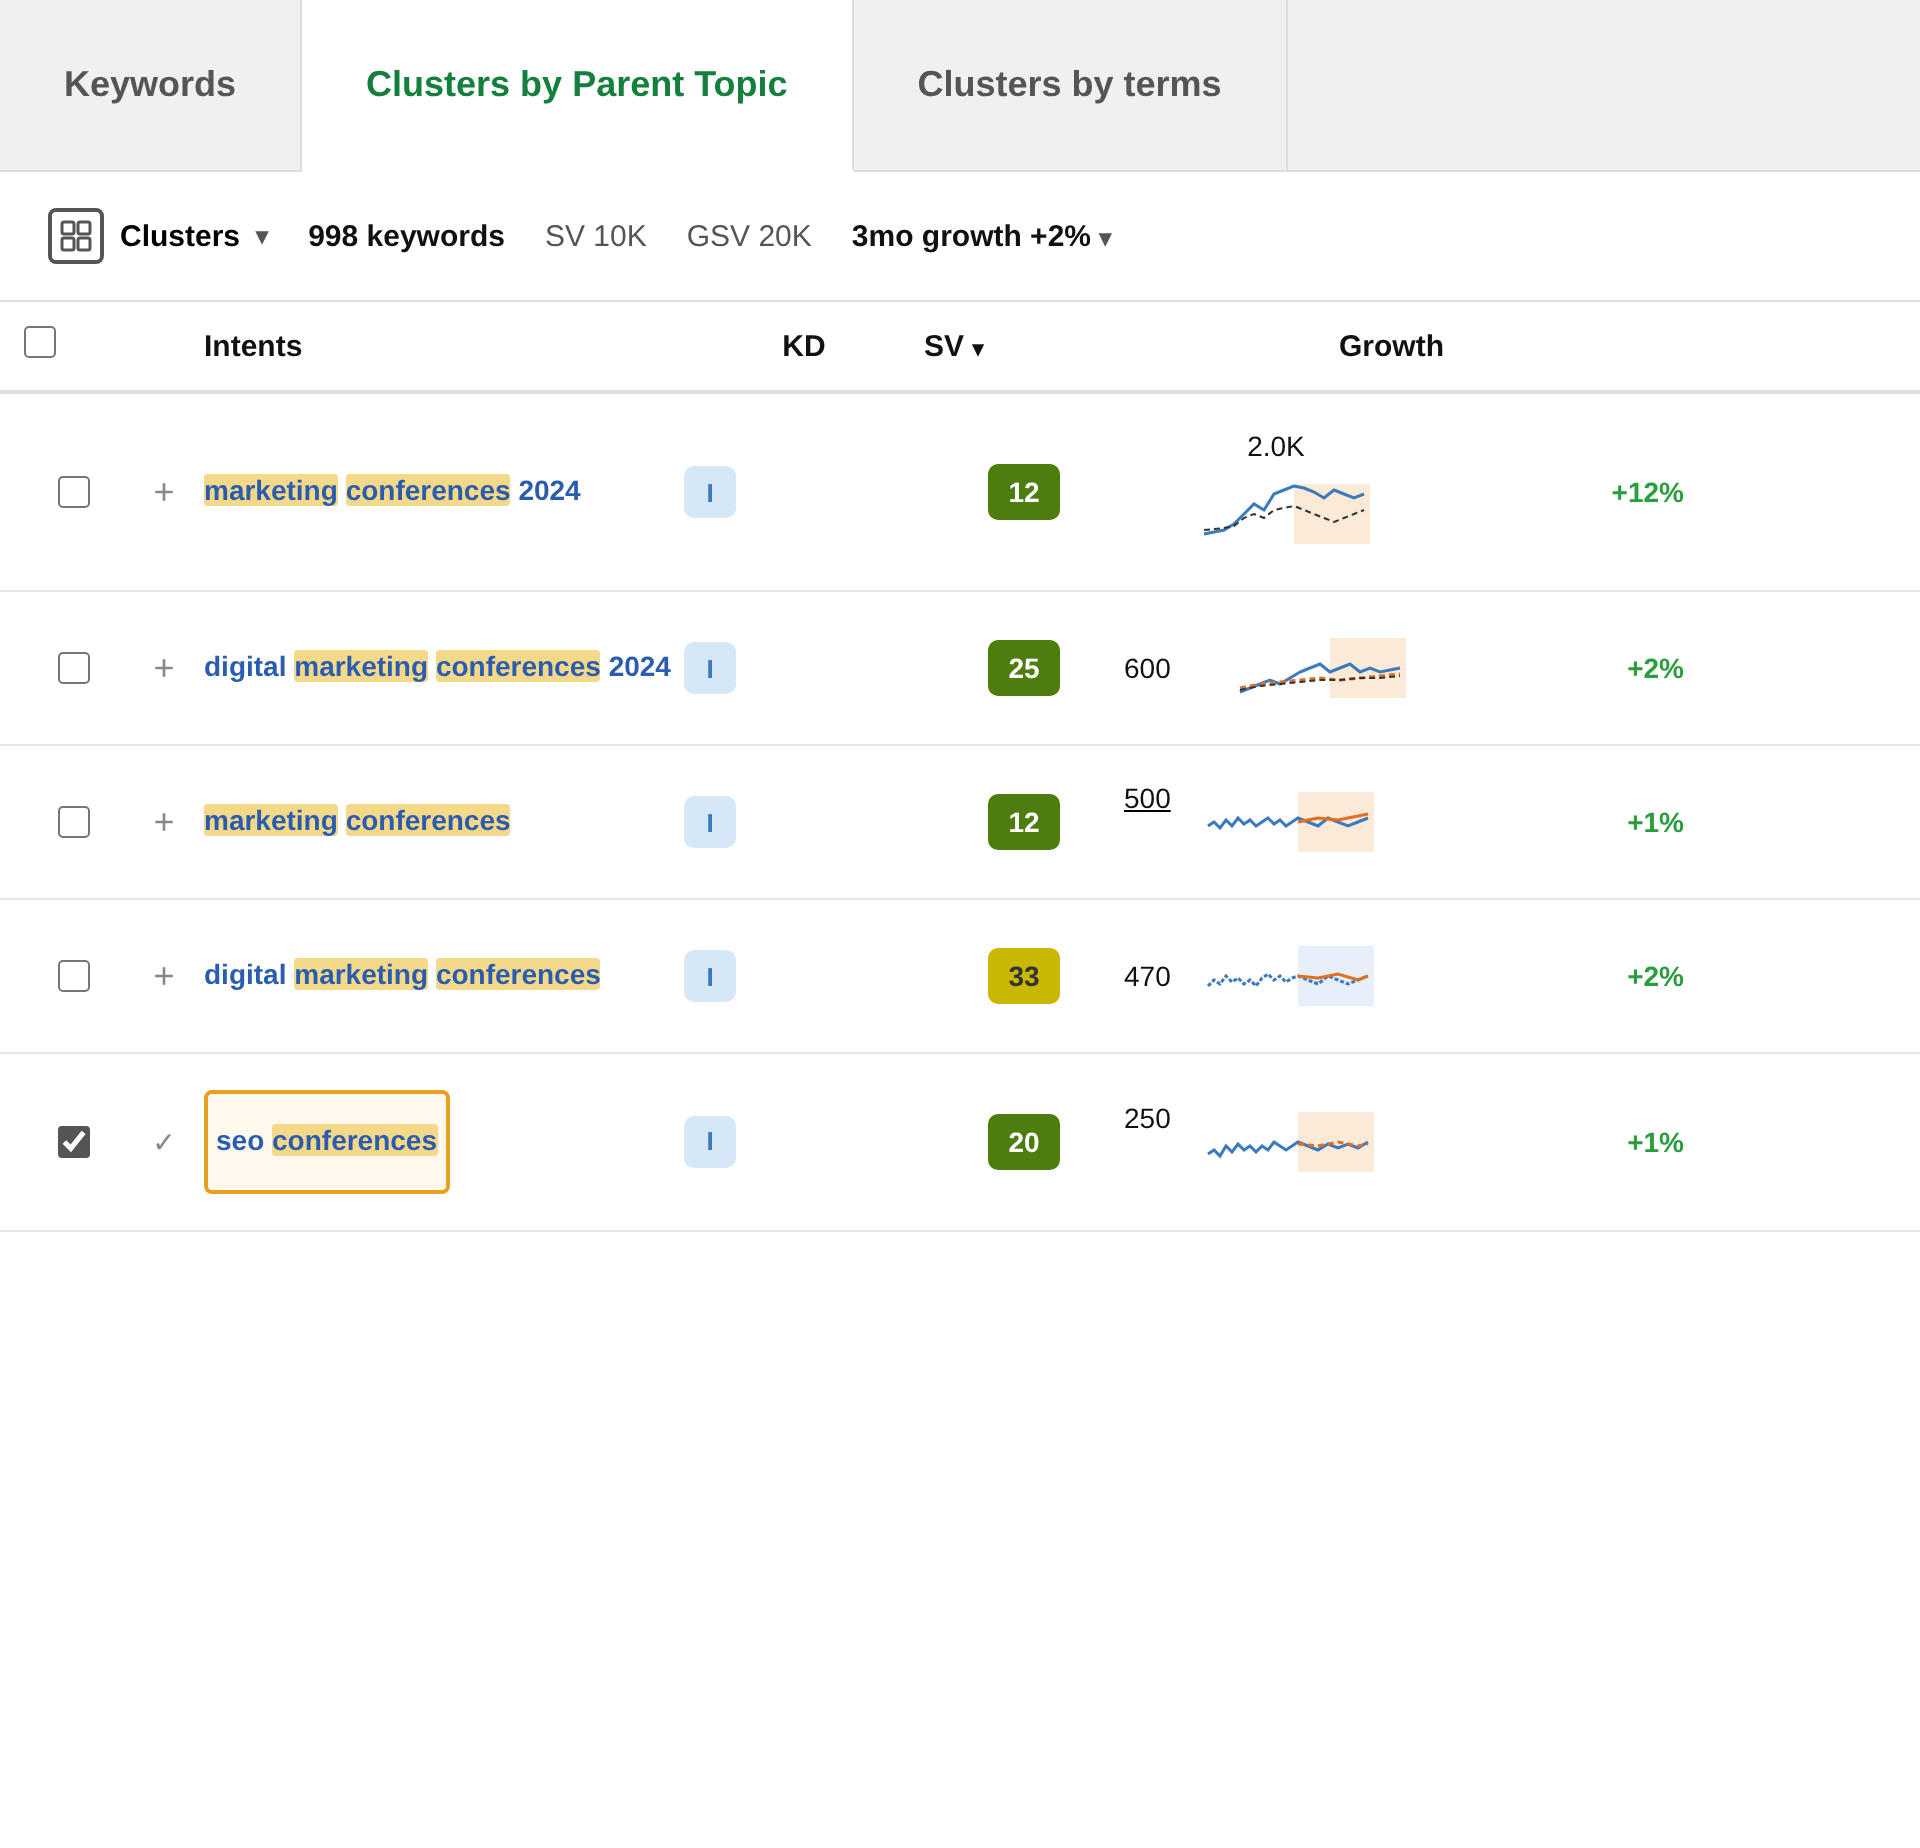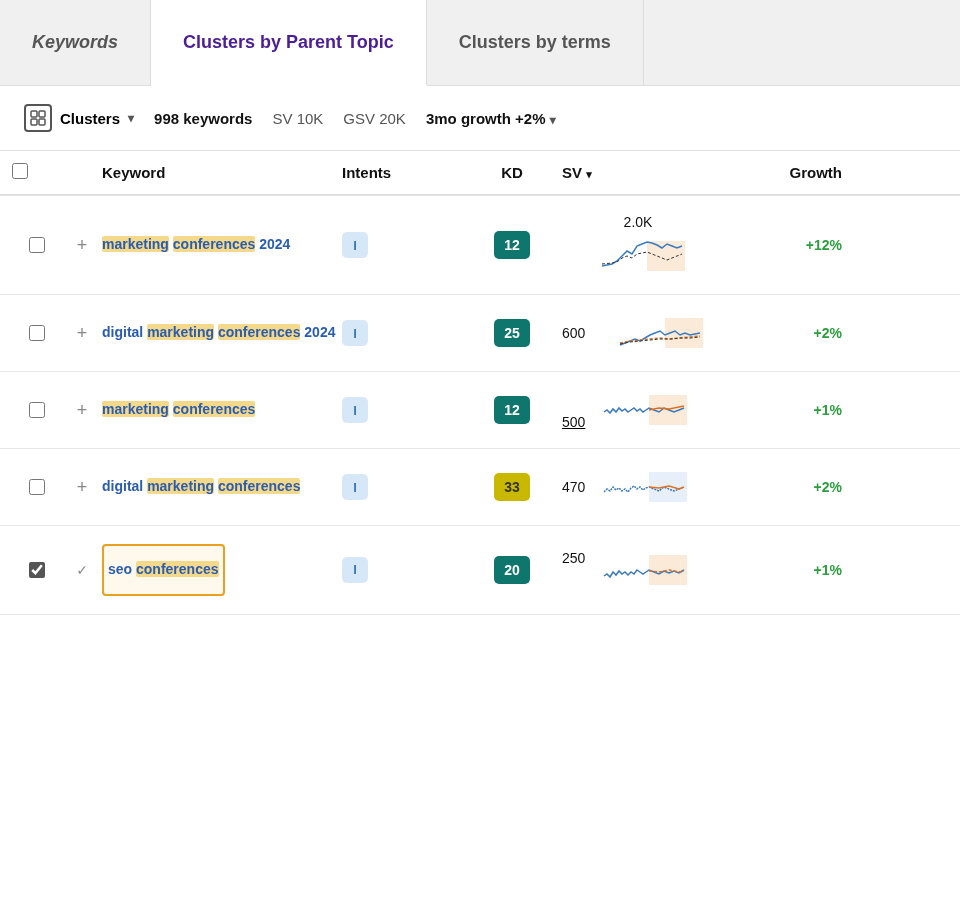--- a/index.html
+++ b/index.html
@@ -27,27 +27,26 @@
       font-size: 18px;
       font-weight: 600;
       color: #555;
       cursor: pointer;
       background: #f0f0f0;
       border: none;
       border-right: 1px solid #ddd;
     }
     .tab.active {
       background: #fff;
-      color: #4c1d95;
+      color: #15803d;
       border-bottom: 2px solid #fff;
       margin-bottom: -1px;
     }
     .tab:first-child {
       border-left: none;
-      font-style: italic;
     }
 
     
     .toolbar {
       display: flex;
       align-items: center;
       padding: 18px 24px;
       gap: 20px;
       border-bottom: 1px solid #e0e0e0;
     }
@@ -163,21 +162,21 @@
       display: inline-flex;
       align-items: center;
       justify-content: center;
       width: 36px;
       height: 28px;
       border-radius: 5px;
       font-size: 14px;
       font-weight: 700;
       color: #fff;
     }
-    .kd-green { background: #0f766e; }
+    .kd-green { background: #4d7c0f; }
     .kd-yellow { background: #c8b800; color: #333; }
 
     .sv-value {
       font-size: 14px;
       font-weight: 500;
       color: #111;
       text-align: right;
       padding-right: 8px;
     }
 
@@ -228,21 +227,20 @@
   </span>
 </div>
 
 <div class="table-container">
 
   <div class="table-header">
     <div>
       <input type="checkbox" style="">
     </div>
     <div></div>
-    <div>Keyword</div>
     <div>Intents</div>
     <div class="col-kd">KD</div>
     <div>
       <span>SV</span>
       <span class="sort-arrow">▾</span>
     </div>
     <div class="col-growth">Growth</div>
   </div>
 
   <div class="table-row">
@@ -312,21 +310,21 @@
       <span class="highlight">marketing</span>
       <span> </span>
       <span class="highlight">conferences</span>
     </div>
     <div>
       <span class="intent-badge">I</span>
     </div>
     <div style="text-align:center">
       <span class="kd-badge kd-green">12</span>
     </div>
-    <div style="display:flex;align-items:flex-end;gap:6px;text-decoration:underline;">
+    <div style="display:flex;align-items:flex-start;gap:6px;text-decoration:underline;">
       <span class="sv-value">500</span>
       <svg width="90" height="40" viewBox="0 0 90 40">
         <rect x="50" y="5" width="38" height="30" fill="#f5d5b0" opacity="0.5"></rect>
         <polyline points="5,22 8,20 11,23 14,19 17,22 20,18 23,21 26,19 29,22 32,20 35,18 38,21 41,19 44,22 47,20 50,18 55,20 60,22 65,18 70,20 75,22 80,20 85,18" fill="none" stroke="#3a7abf" stroke-width="1.5"></polyline>
         <polyline points="50,20 60,18 70,19 80,17 85,16" fill="none" stroke="#e07020" stroke-width="1.5"></polyline>
       </svg>
     </div>
     <div class="growth-value">+1%</div>
   </div>
 

